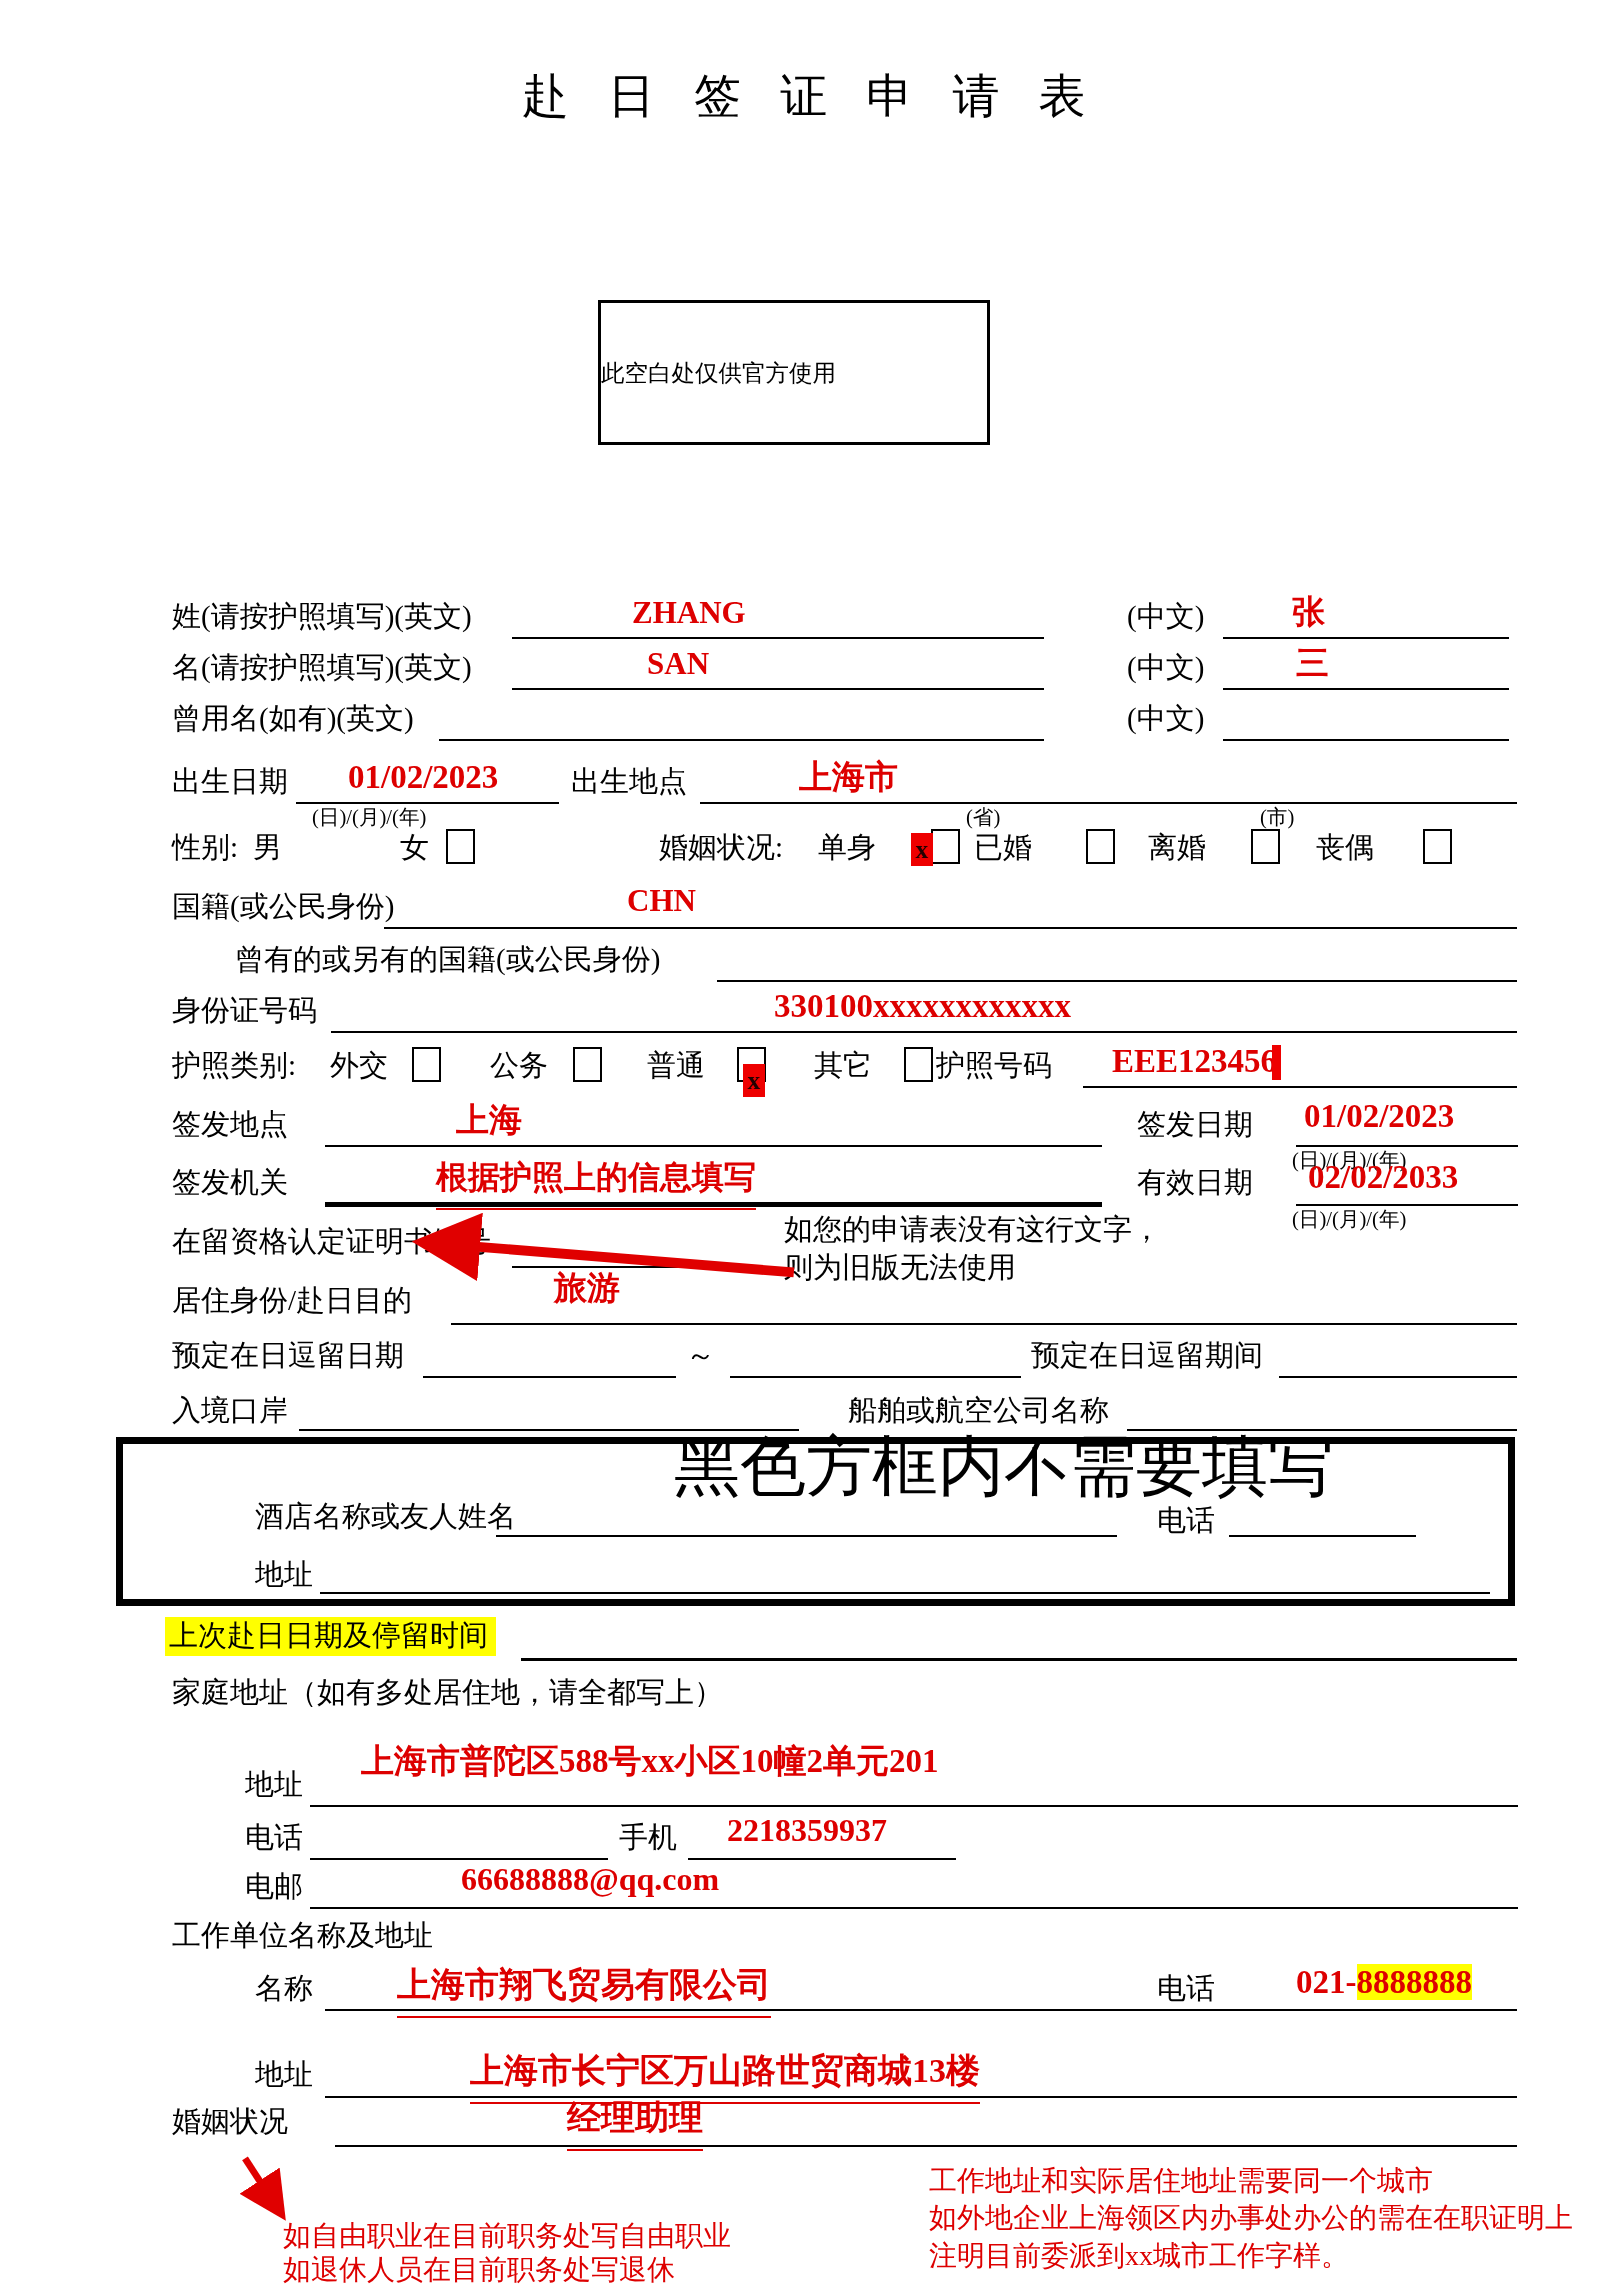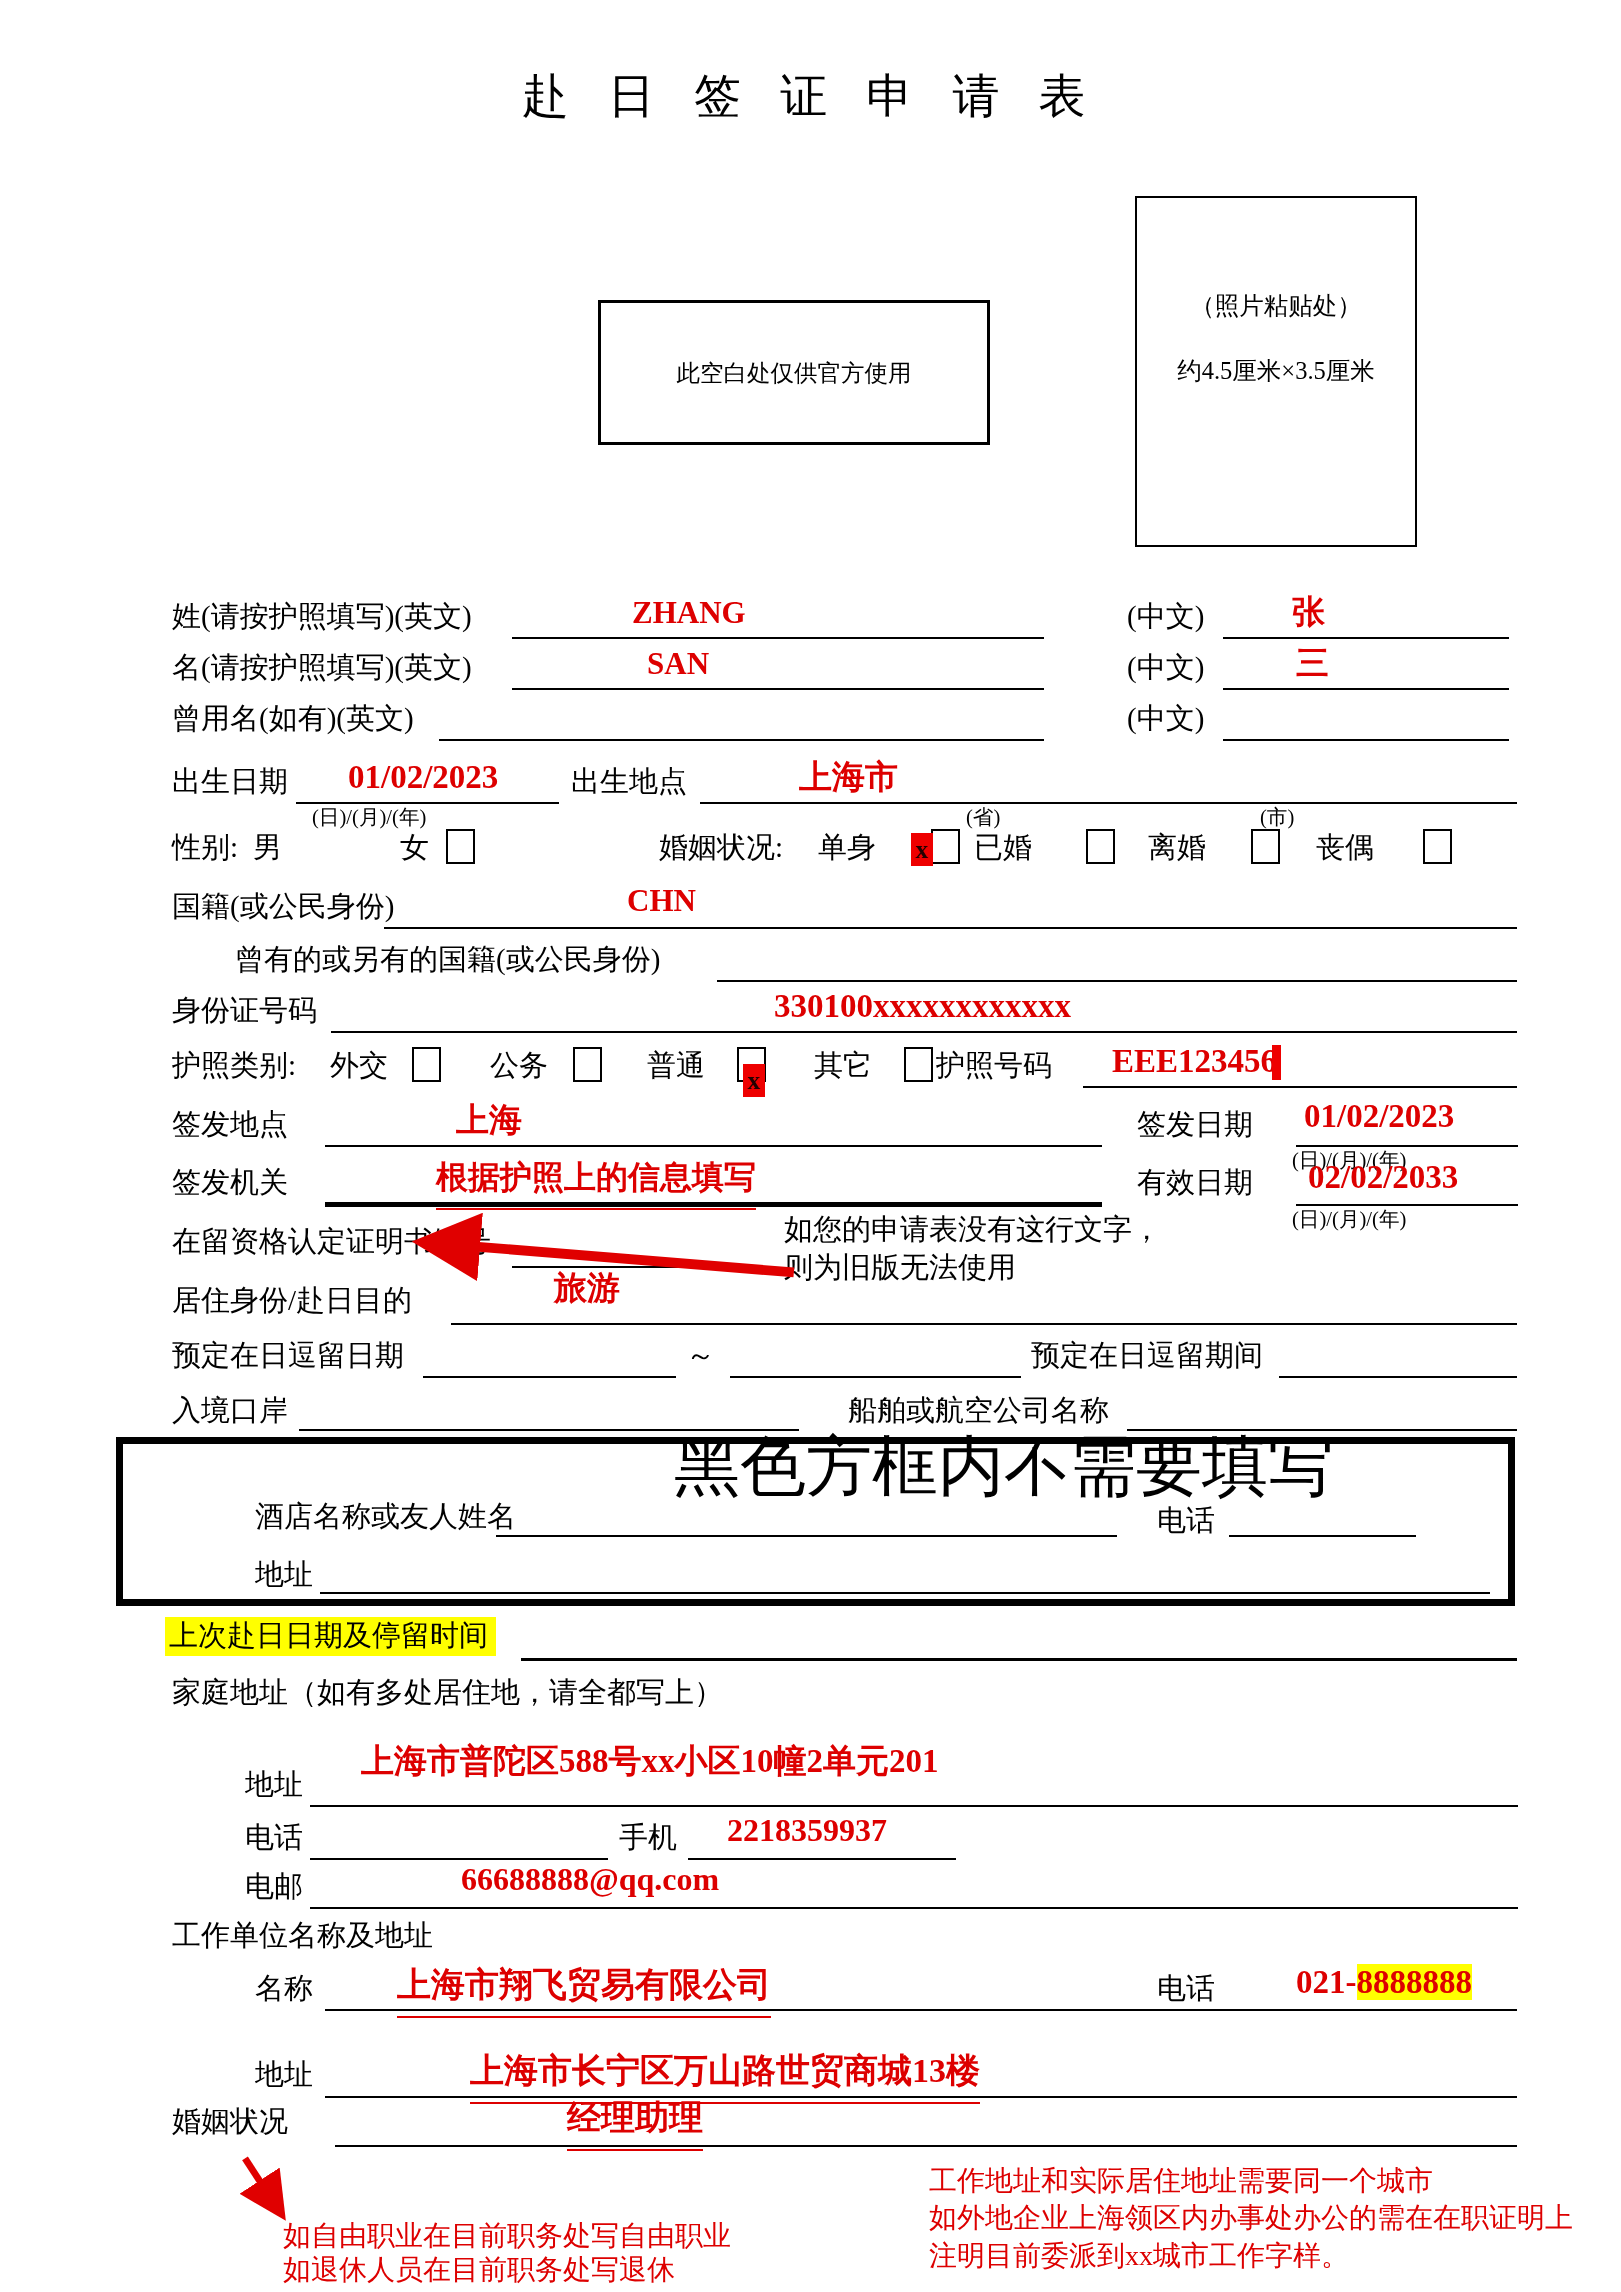--- a/index.html
+++ b/index.html
@@ -8,45 +8,41 @@
   .t{position:absolute;white-space:nowrap;font-size:29px;line-height:1.15}
   .sm{font-size:20.6px}
   .v{position:absolute;white-space:nowrap;color:#dd0000;font-weight:700;font-size:33px;line-height:1.1}
   .u{position:absolute;height:0;border-bottom:2px solid #000}
   .uthick{border-bottom-width:5.9px}
   .u4{border-bottom-width:3.9px}
   .cb{position:absolute;width:29px;height:35px;border:2px solid #000;box-sizing:border-box;background:#fff}
   .xm{position:absolute;width:21.6px;height:33px;background:#ee0000;color:#200;text-align:center;
       font:700 25.5px/33px "Liberation Serif",serif;z-index:3}
   .rul{border-bottom:2.9px solid #dd0000;padding-bottom:13px}
-  .obox{position:absolute;border:3.9px solid #000;box-sizing:border-box;display:flex;align-items:center;justify-content:center}
+  .obox{position:absolute;border:3.9px solid #000;box-sizing:border-box;display:flex;align-items:center;justify-content:flex-start}
   .pbox{position:absolute;border:2px solid #000;box-sizing:border-box}
   .bbox{position:absolute;border:7.8px solid #000;box-sizing:border-box}
   .hl{background:#ffff00}
   .cursor{position:absolute;width:8.8px;height:35px;background:#ee0000}
   .bigblack{position:absolute;font-size:66px;white-space:nowrap;z-index:2;line-height:1.1}
   .title{position:absolute;left:0;right:0;top:65px;text-align:center;font-size:47px;letter-spacing:13.7px;white-space:pre}
   .rn{position:absolute;white-space:nowrap;color:#dd0000;font-size:28px;line-height:1.2}
   .overlaysvg{position:absolute;left:0;top:0;z-index:4;pointer-events:none}
 </style>
 </head>
 <body>
 
 <div class="page">
 
   <div class="title">赴 日 签 证 申 请 表</div>
 
   <div class="obox" style="left:598px;top:300px;width:392px;height:145px">
     <span style="font-size:23.5px">此空白处仅供官方使用</span>
   </div>
 
-  <div class="pbox" style="left:1135px;top:196px;width:282px;height:351px">
-    <span class="t" style="left:0;top:94px;width:278px;text-align:center;font-size:24.5px;white-space:nowrap">（照片粘贴处）</span>
-    <span class="t" style="left:0;top:159px;width:278px;text-align:center;font-size:24.5px;white-space:nowrap">约4.5厘米×3.5厘米</span>
-  </div>
 
   <span class="t" style="left:172px;top:600px">姓(请按护照填写)(英文)</span>
   <i class="u" style="left:512px;top:637px;width:532px"></i>
   <span class="v" style="left:632px;top:596px;font-size:31px">ZHANG</span>
   <span class="t" style="left:1127px;top:600px">(中文)</span>
   <i class="u" style="left:1223px;top:637px;width:286px"></i>
   <span class="v" style="left:1292px;top:594px">张</span>
 
   <span class="t" style="left:172px;top:651px">名(请按护照填写)(英文)</span>
   <i class="u" style="left:512px;top:688px;width:532px"></i>

